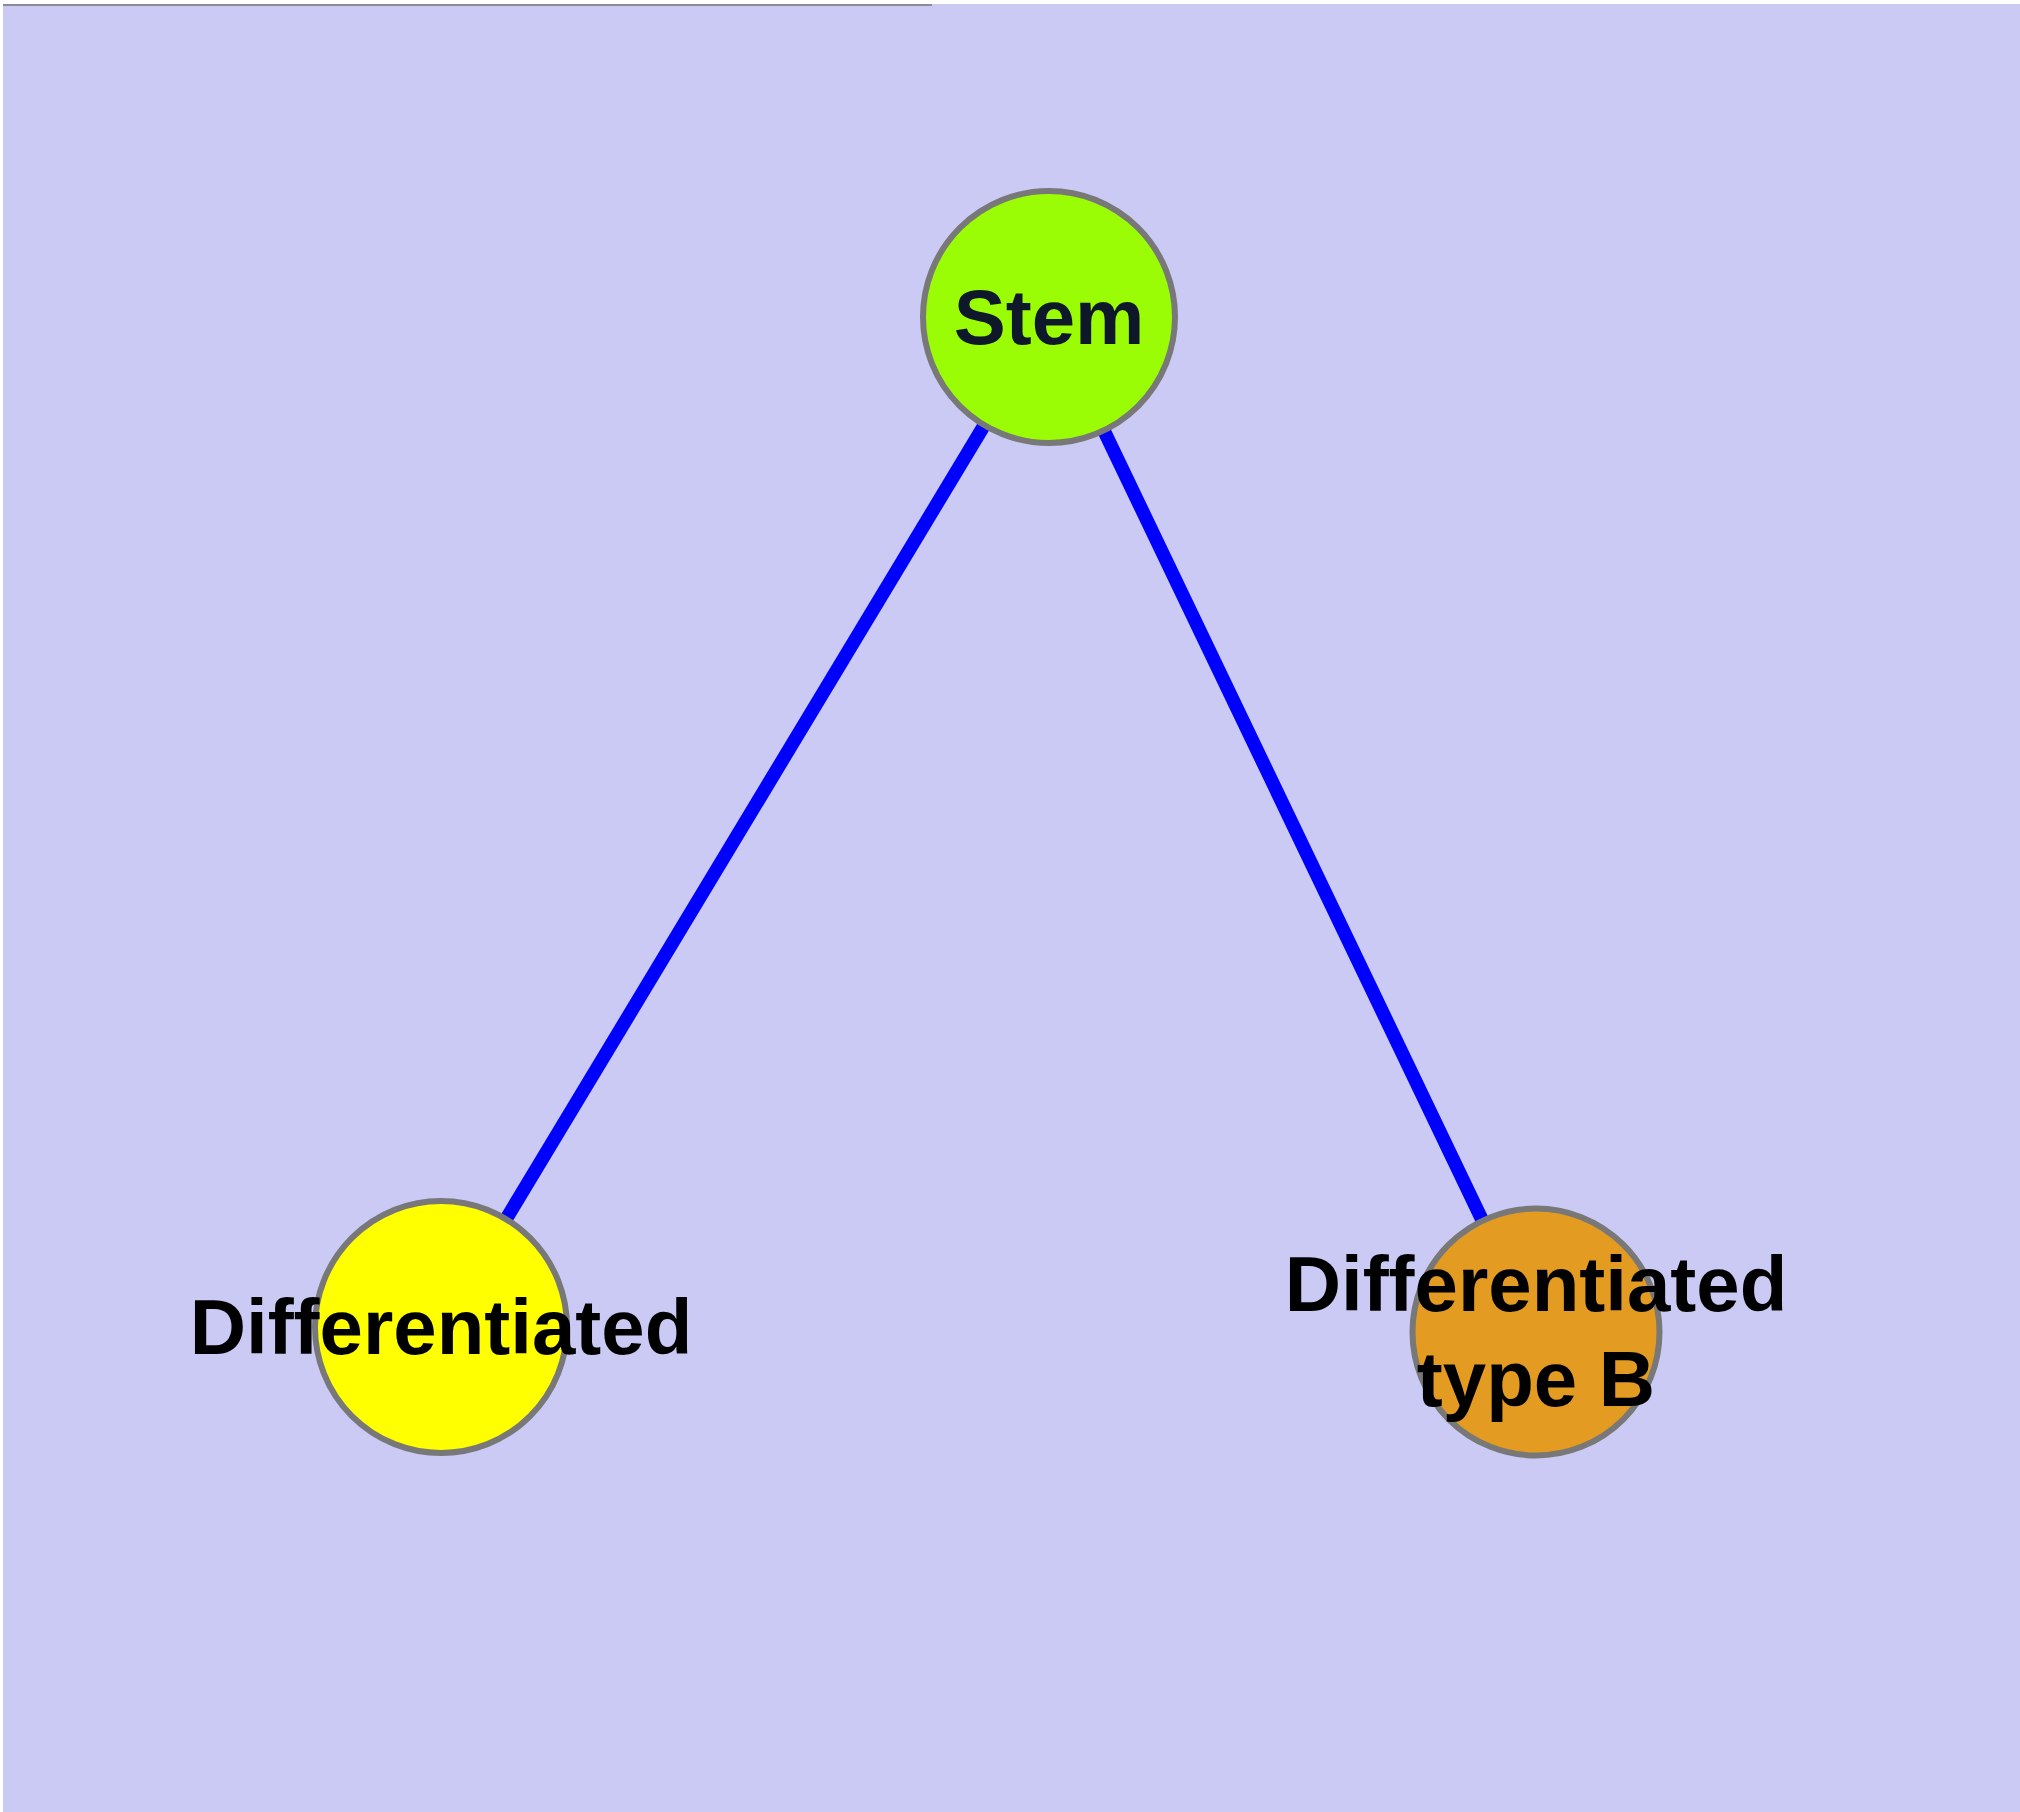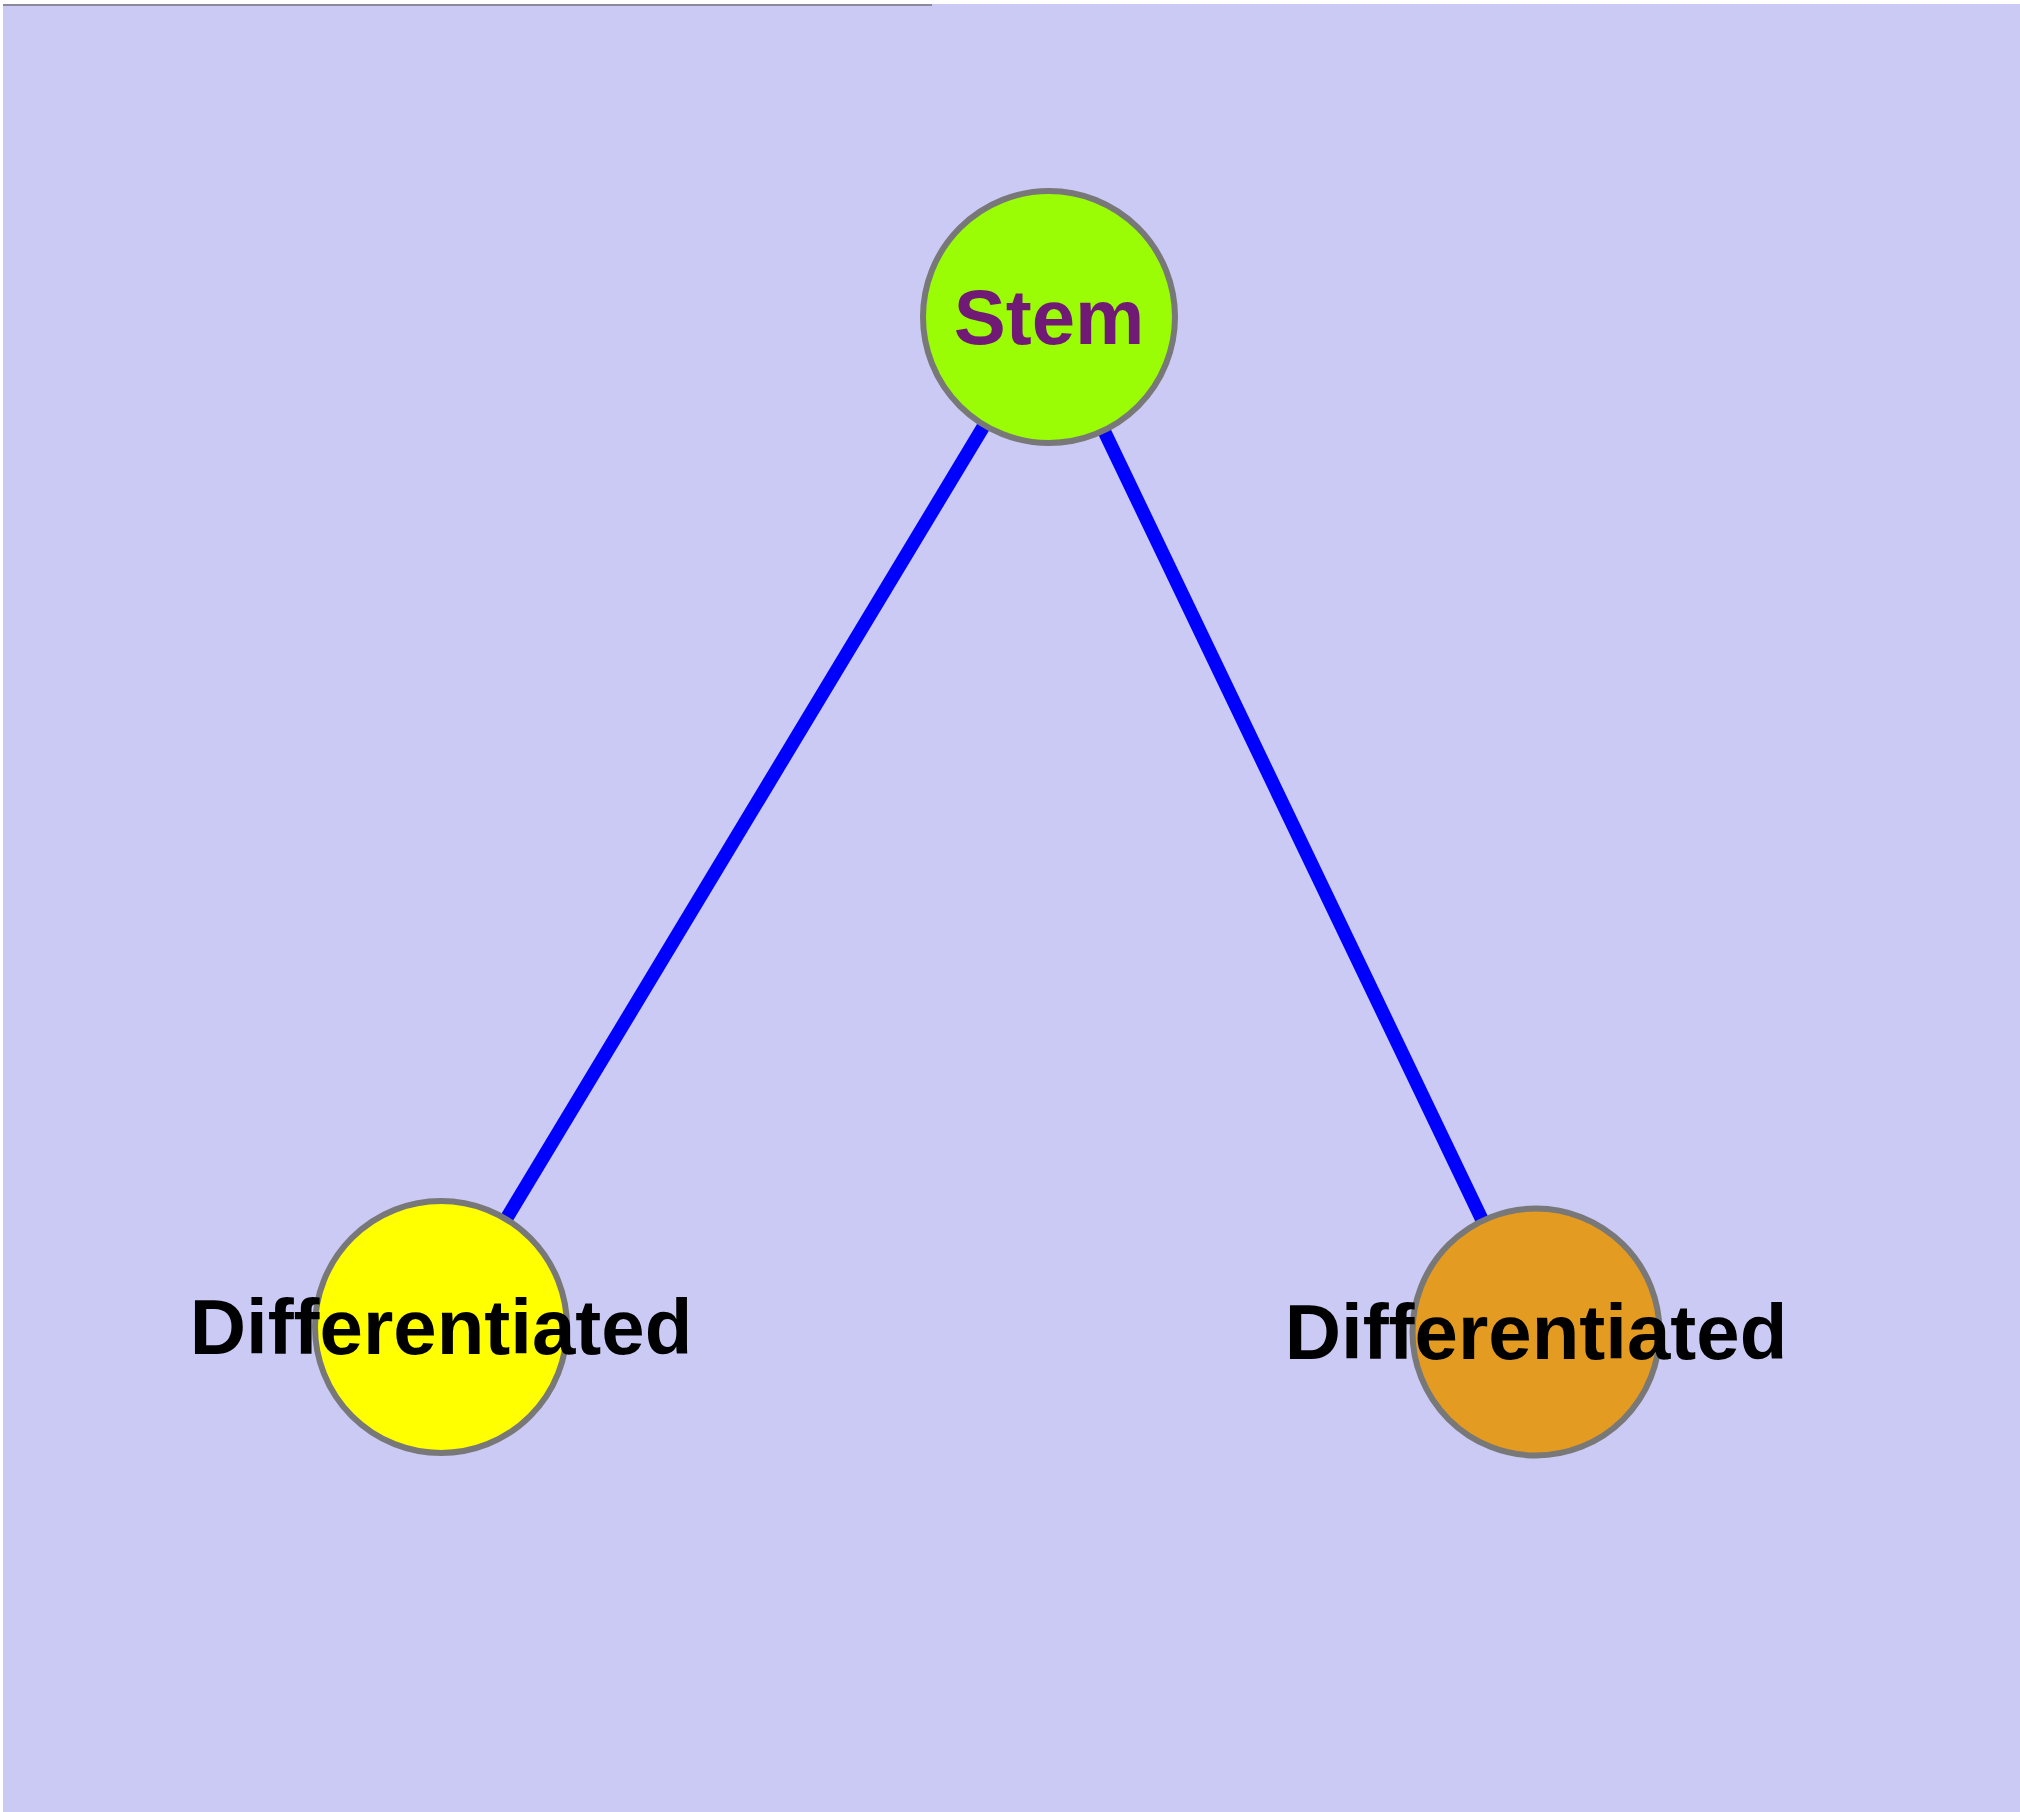--- a/index.html
+++ b/index.html
@@ -77,26 +77,27 @@
 
   <svg class="edges" viewBox="0 0 2384 2138">
     <line x1="1238" y1="374" x2="520" y2="1566" stroke="#0000FF" stroke-width="16"></line>
     <line x1="1238" y1="374" x2="1812" y2="1572" stroke="#0000FF" stroke-width="16"></line>
   </svg>
 
   <div class="node-circle" style="left: 1049px; top: 317px; width: 258px; height: 258px; background: rgb(154, 253, 5); border-color: rgb(120, 120, 120);"></div>
   <div class="node-circle" style="left: 441px; top: 1327px; width: 258px; height: 258px; background: rgb(255, 255, 0); border-color: rgb(120, 120, 120);"></div>
   <div class="node-circle" style="left: 1536px; top: 1332px; width: 253px; height: 253px; background: rgb(228, 155, 33); border-color: rgb(120, 120, 120);"></div>
 
-  <div class="node-label" style="left: 1049px; top: 317px; color: #701a75;">
+  <div class="node-label" style="left: 1049px; top: 317px; color: #0f172a;">
     <div>Stem</div>
   </div>
 
   <div class="node-label" style="left: 441px; top: 1327px; color: rgb(0, 0, 0);">
     <div>Differentiated</div>
   </div>
 
   <div class="node-label" style="left: 1536px; top: 1332px; color: rgb(0, 0, 0);">
     <div>Differentiated</div>
+    <div>type B</div>
   </div>
 
 </div>
 
 
 </body></html>

